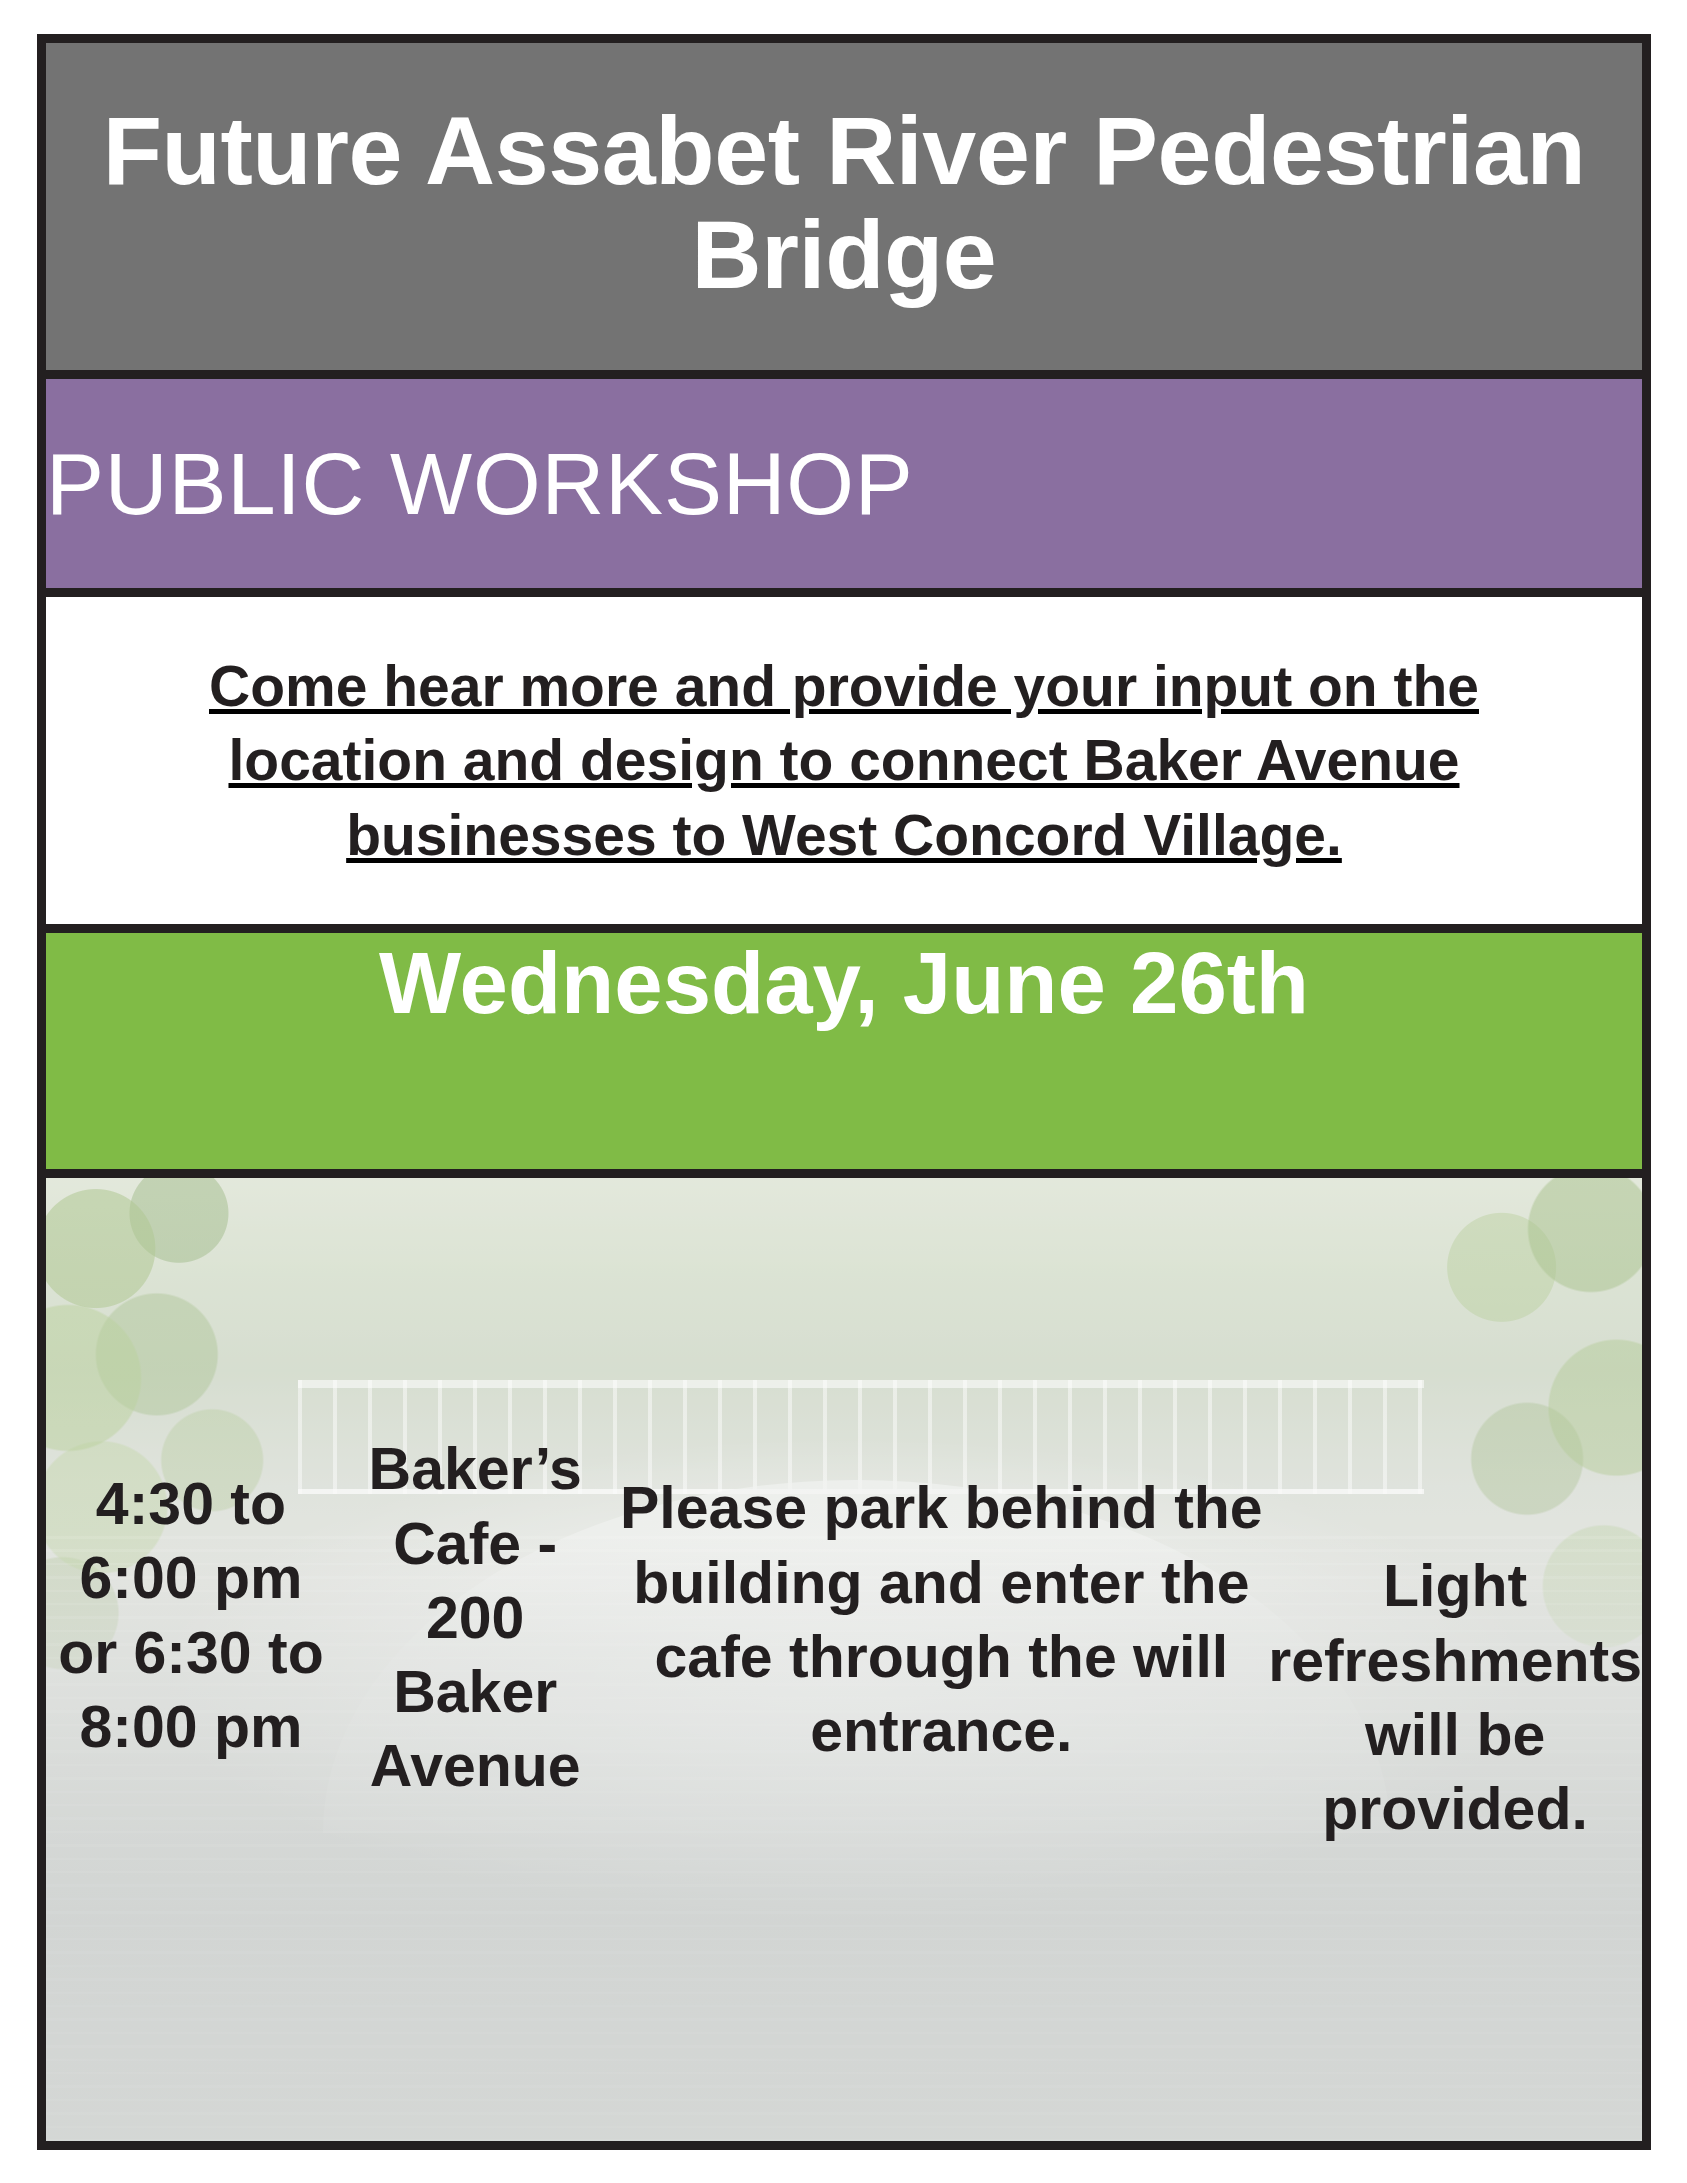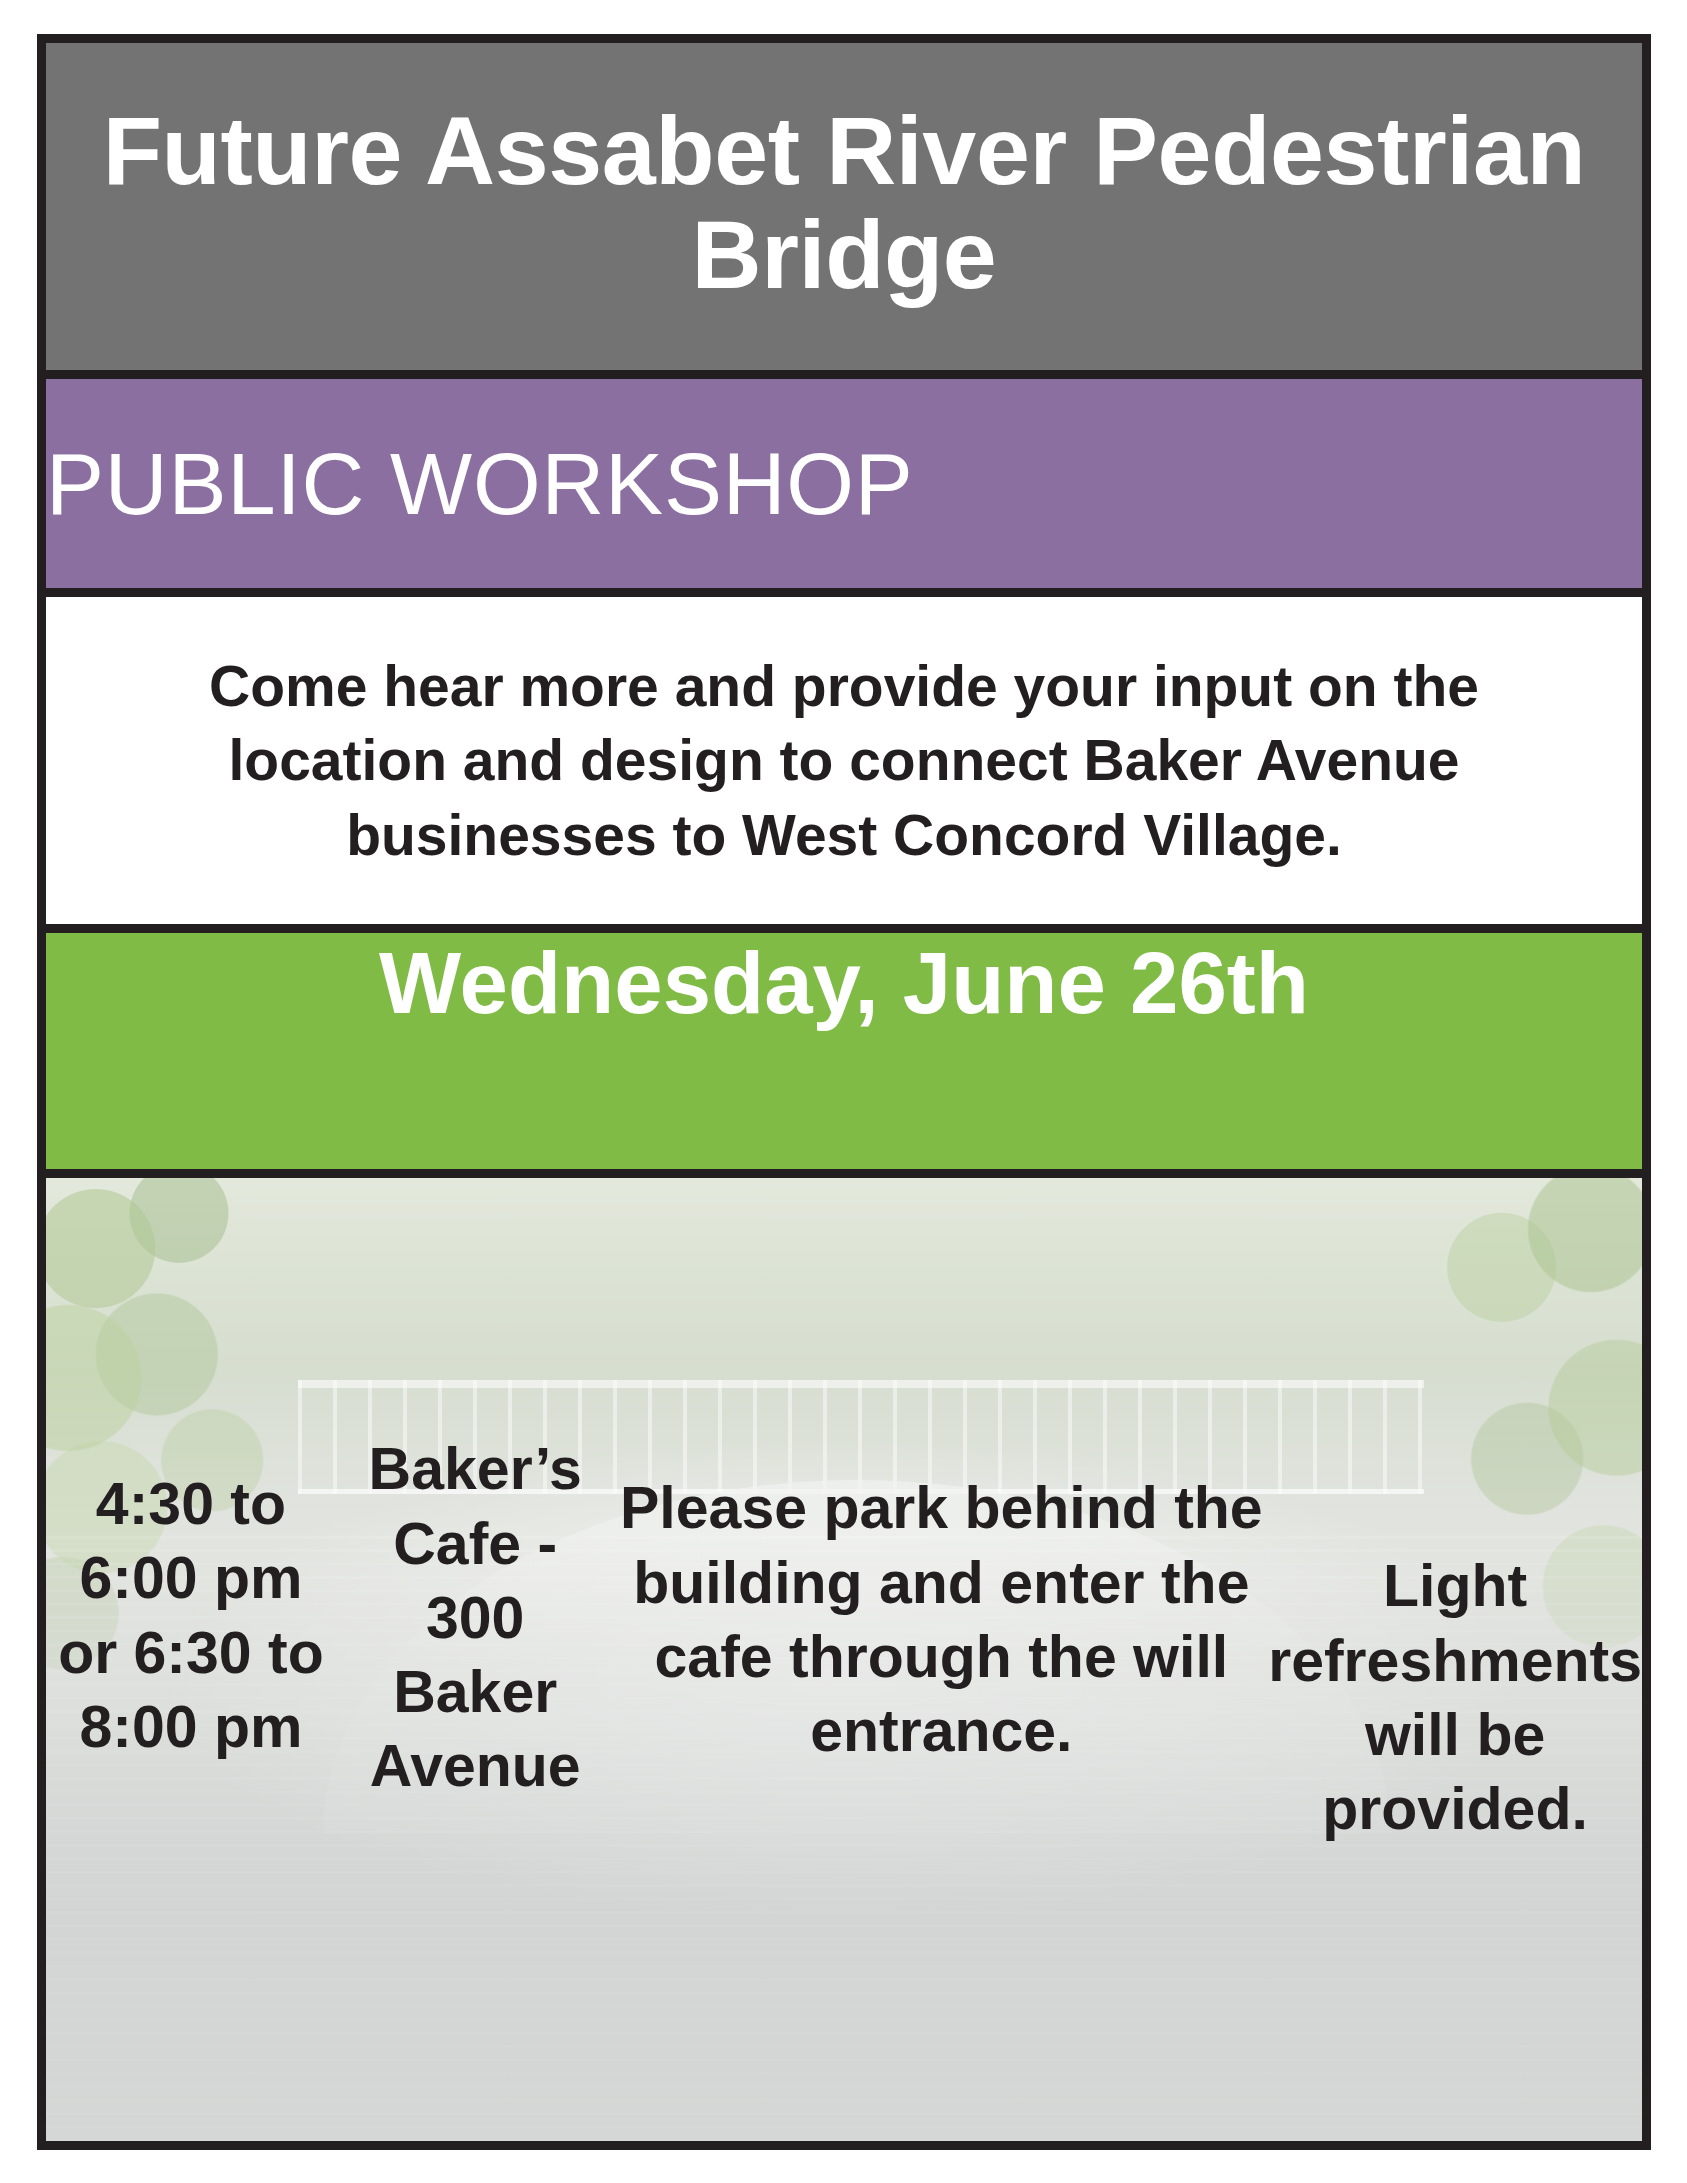--- a/index.html
+++ b/index.html
@@ -67,20 +67,21 @@
   
   .band-desc {
     background: #ffffff;
     border-bottom: 9.2px solid #231f20;
     height: 336px;
     display: flex;
     align-items: center;
     justify-content: center;
     box-sizing: border-box;
     padding: 8.4px 50px;
+    text-decoration: underline;
   }
   .band-desc .txt {
     color: #231f20;
     font-size: 57px;
     font-weight: bold;
     line-height: 1.30;
     text-align: center;
   }
 
   
@@ -227,20 +228,20 @@
       <div class="photo-foliage-l"></div>
       <div class="photo-foliage-r"></div>
       <div class="photo-railing"></div>
       <div class="photo-arch"></div>
       <div class="photo-water"></div>
       <div class="photo-wash"></div>
     </div>
 
     <div class="details-content">
       <div class="detail-line d-times">4:30 to 6:00 pm   or   6:30 to 8:00 pm</div>
-      <div class="detail-line d-place">Baker’s Cafe - 300 Baker Avenue</div>
+      <div class="detail-line d-place">Baker’s Cafe - 200 Baker Avenue</div>
       <div class="detail-line d-parking">Please park behind the building and enter the cafe through the will entrance.</div>
       <div class="detail-line d-refresh">Light refreshments will be provided.</div>
     </div>
   </div>
 
 </div>
 
 
 </body></html>

